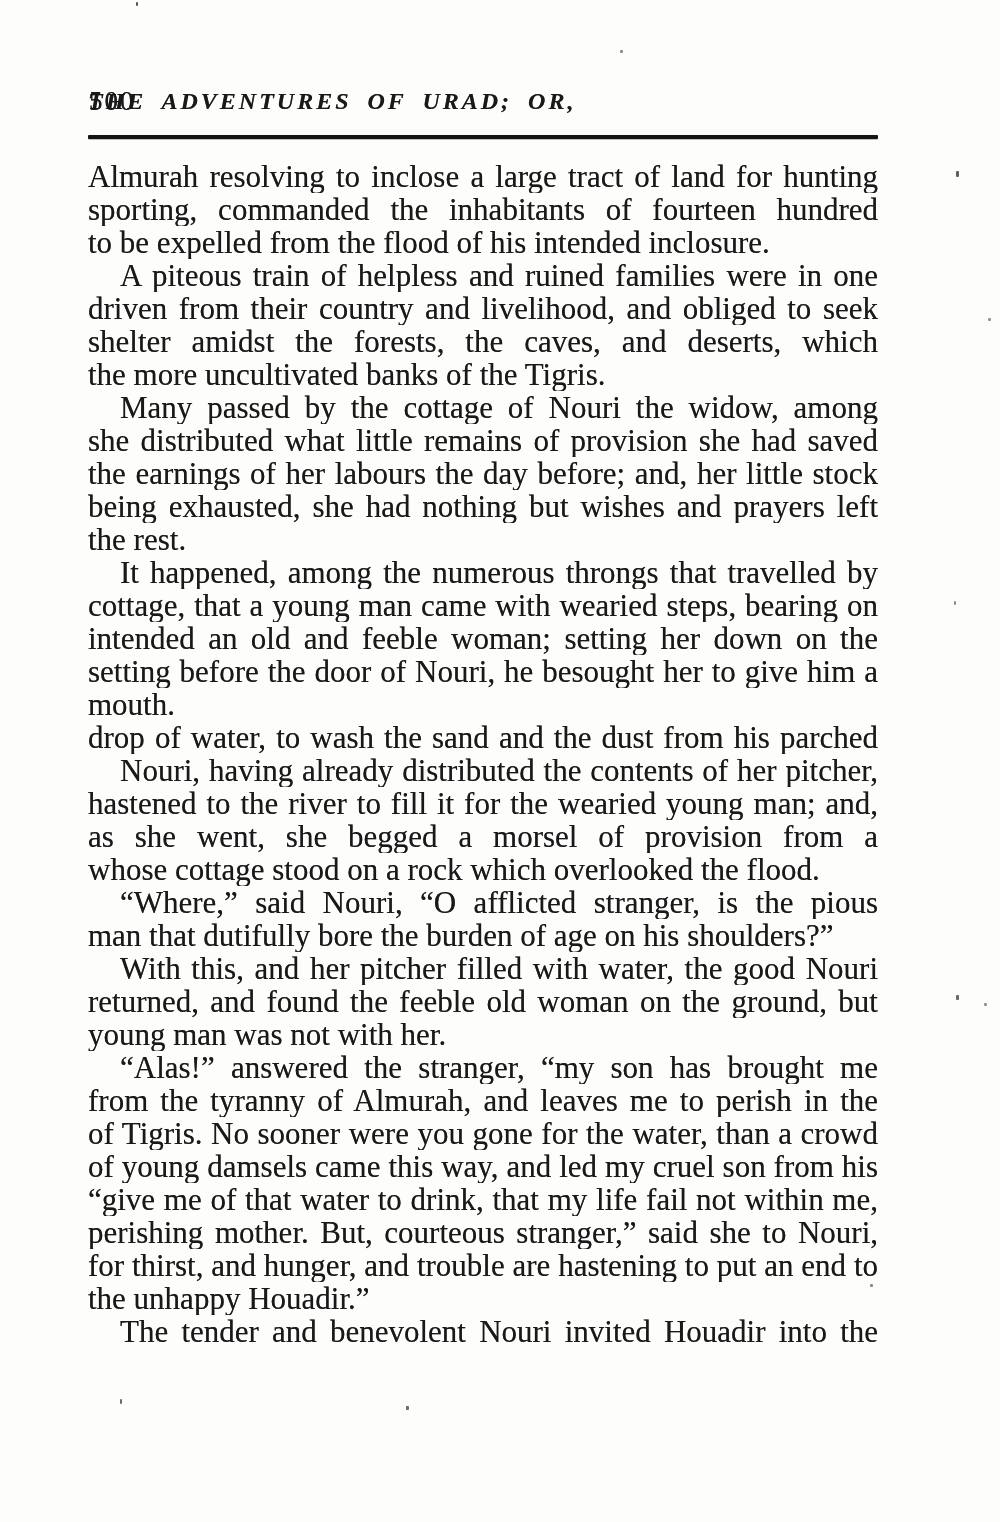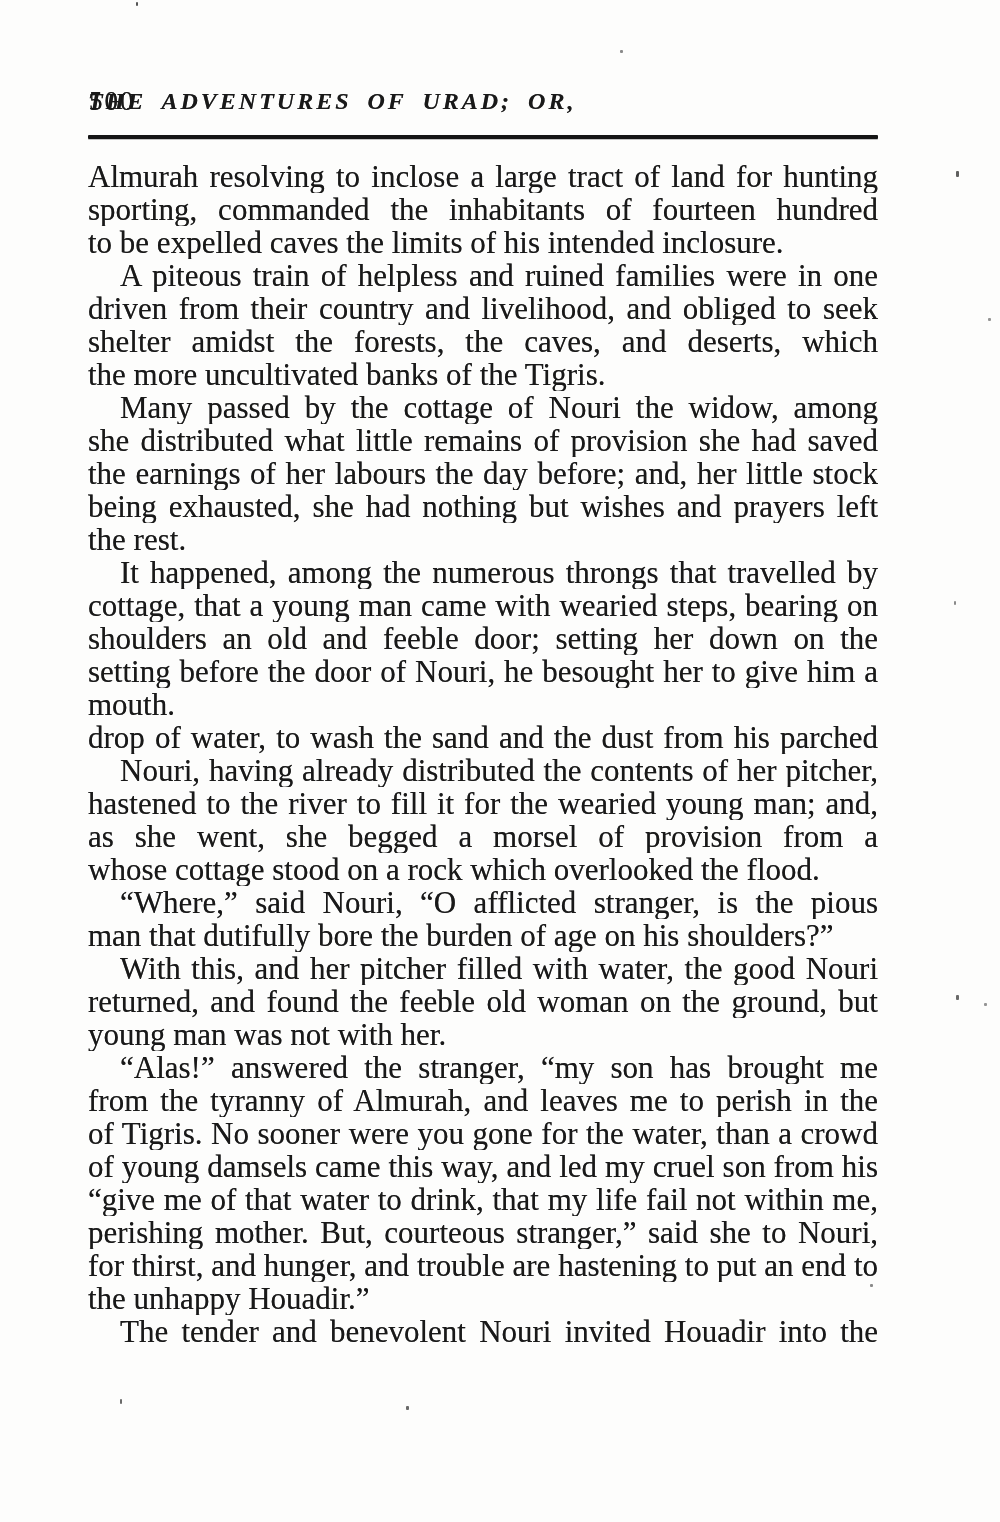--- a/index.html
+++ b/index.html
@@ -82,39 +82,39 @@
       <span class="page-number">500</span>
       <div class="running-title">THE ADVENTURES OF URAD; OR,</div>
     </div>
 
     <div class="header-rule"></div>
 
     <div class="body-text" id="body-text">
         <div>
           <div class="line">Almurah resolving to inclose a large tract of land for hunting and</div>
           <div class="line">sporting, commanded the inhabitants of fourteen hundred villages</div>
-          <div class="line final">to be expelled caves the limits of his intended inclosure.</div>
+          <div class="line final">to be expelled from the flood of his intended inclosure.</div>
         </div>
         <div>
           <div class="line indent">A piteous train of helpless and ruined families were in one day</div>
           <div class="line">driven from their country and livelihood, and obliged to seek for</div>
           <div class="line">shelter amidst the forests, the caves, and deserts, which surround</div>
           <div class="line final">the more uncultivated banks of the Tigris.</div>
         </div>
         <div>
           <div class="line indent">Many passed by the cottage of Nouri the widow, among whom</div>
           <div class="line">she distributed what little remains of provision she had saved mouth</div>
           <div class="line">the earnings of her labours the day before; and, her little stock</div>
           <div class="line">being exhausted, she had nothing but wishes and prayers left for</div>
           <div class="line final">the rest.</div>
         </div>
         <div>
           <div class="line indent">It happened, among the numerous throngs that travelled by her</div>
           <div class="line">cottage, that a young man came with wearied steps, bearing on his</div>
-          <div class="line">shoulders an old and feeble door; setting her down on the</div>
+          <div class="line">intended an old and feeble woman; setting her down on the</div>
           <div class="line">setting before the door of Nouri, he besought her to give him a</div>
           <div class="line final">mouth.</div>
           <div class="line">drop of water, to wash the sand and the dust from his parched</div>
         </div>
         <div>
           <div class="line indent">Nouri, having already distributed the contents of her pitcher,</div>
           <div class="line">hastened to the river to fill it for the wearied young man; and,</div>
           <div class="line">as she went, she begged a morsel of provision from a neighbour,</div>
           <div class="line final">whose cottage stood on a rock which overlooked the flood.</div>
         </div>

